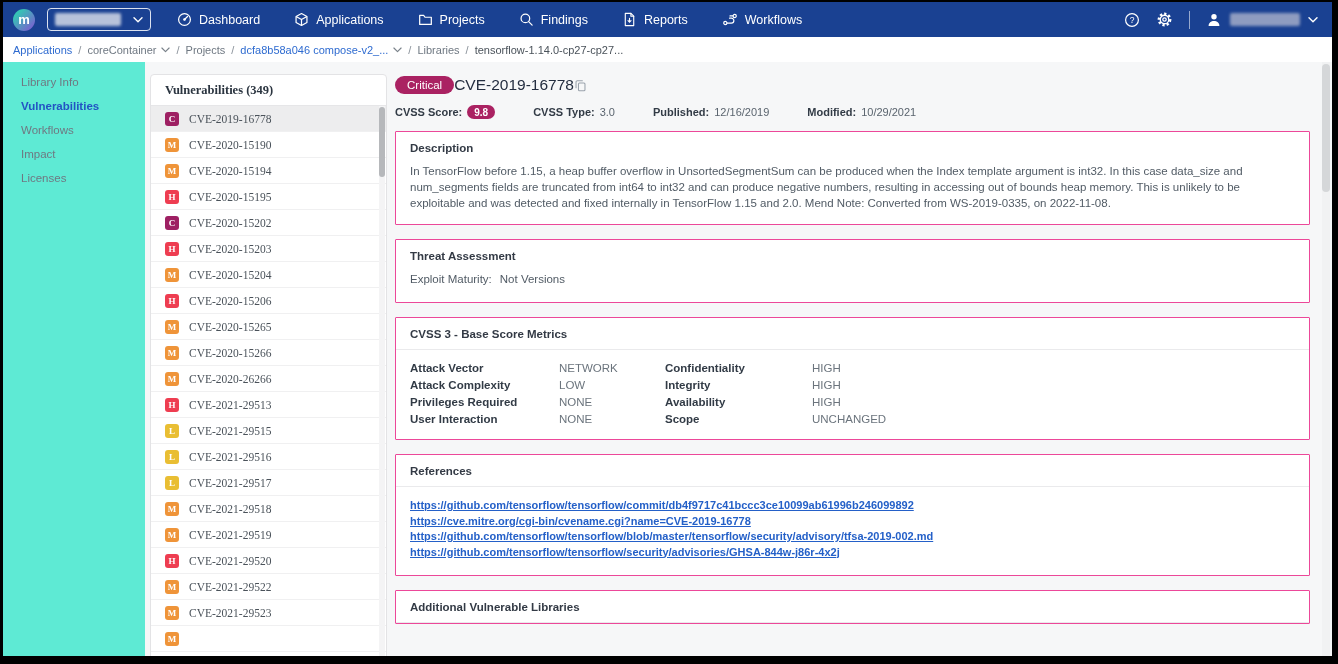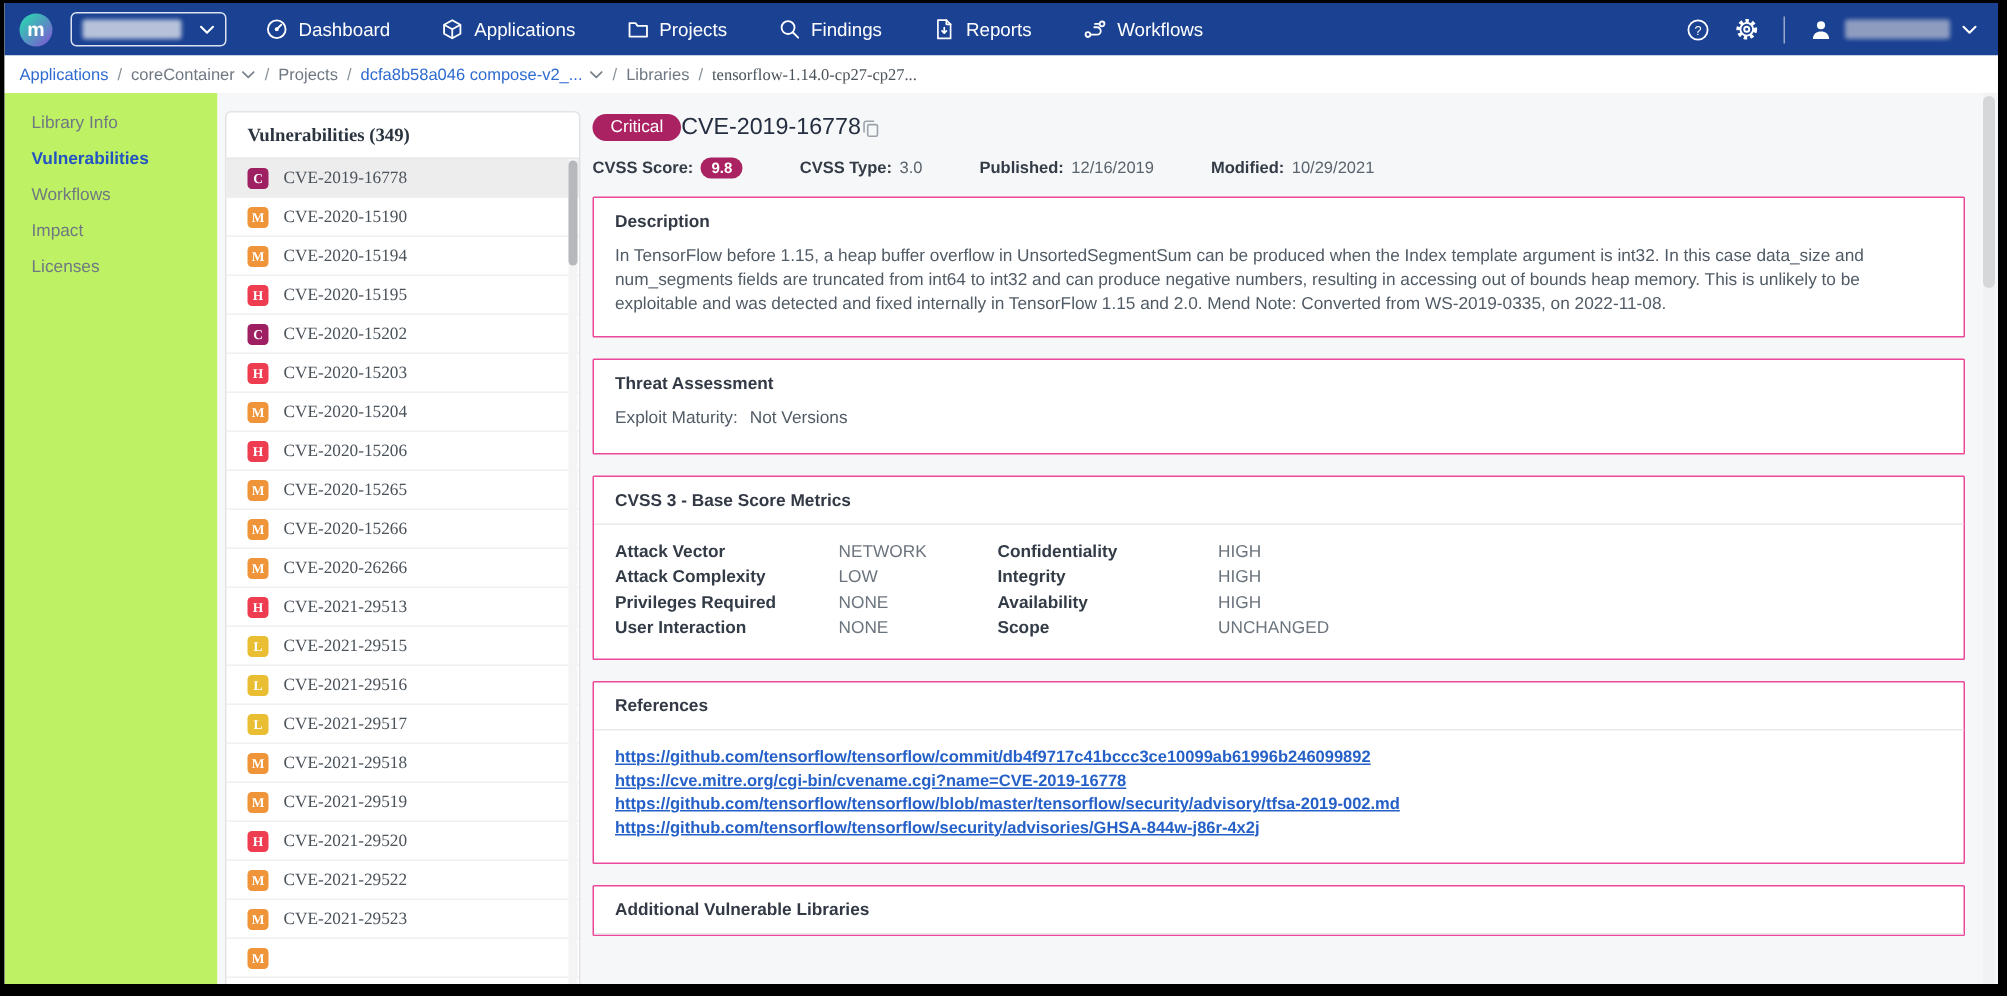--- a/index.html
+++ b/index.html
@@ -26,31 +26,31 @@
   .nav-right .vdiv { width: 1px; height: 18px; background: rgba(255,255,255,.55); }
   .icon-btn { cursor: pointer; display: flex; align-items: center; }
   .user-chip { display: flex; align-items: center; gap: 8px; cursor: pointer; }
   .user-redacted { width: 70px; background: #8e9cc0; filter: blur(1.5px); }
 
   
   .subheader { background: #fff; padding: 7px 12px 6px 10px; flex: 0 0 auto; }
   .breadcrumb { display: flex; align-items: center; font-size: 11px; color: #6f7882; }
   .bc-link { color: #2e6bd0; cursor: pointer; }
   .bc-plain { color: #6f7882; }
-  .bc-current { color: #4a525a; font-family: Liberation Serif, serif; }
+  .bc-current { color: #4a525a; }
   .bc-sep { margin: 0 6px; color: #8a929a; }
   .bc-chev { margin-left: 5px; display: flex; align-items: center; cursor: pointer; }
   .title-row { display: flex; align-items: center; margin-top: 7px; }
   .page-title { font-size: 15.5px; font-weight: 700; color: #20293a; }
   .lib-badge { margin-left: 10px; background: #7c8086; color: #fff; font-size: 10px; font-weight: 600;
                padding: 2.5px 8px; border-radius: 3px; }
 
   
   .content { flex: 1; display: flex; overflow: hidden; }
-  .sidebar { width: 142px; flex: 0 0 142px; background: #bef264; padding: 8px 0 0 18px; }
+  .sidebar { width: 142px; flex: 0 0 142px; background: #5eead4; padding: 8px 0 0 18px; }
   .side-item { font-size: 11.5px; color: #6f7882; padding: 6px 0; cursor: pointer; }
   .side-item[data-active="true"] { color: #2353c3; font-weight: 700; }
   .main { flex: 1; background: #f6f7f8; display: flex; overflow: hidden; padding: 12px 0 0 5px; position: relative; }
 
   
   .vuln-panel { width: 237px; flex: 0 0 237px; background: #fff; border: 1px solid #e3e3e5; border-radius: 4px 4px 0 0;
                 margin-bottom: -1px; overflow: hidden; position: relative; display: flex; flex-direction: column; font-family: Liberation Serif, serif; }
   .list-header { font-size: 12.5px; font-weight: 700; color: #2b3540; padding: 8px 14px 7px; border-bottom: 1px solid #e6e6e8; }
   .list-body { flex: 1; overflow: hidden; position: relative; }
   .vrow { display: flex; align-items: center; gap: 10px; height: 26px; padding: 0 14px;

